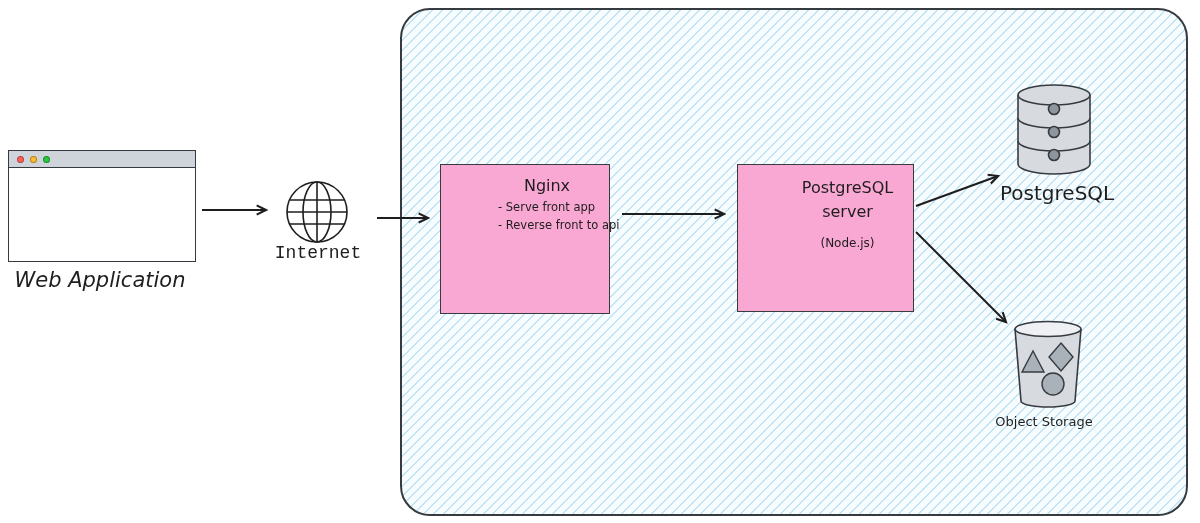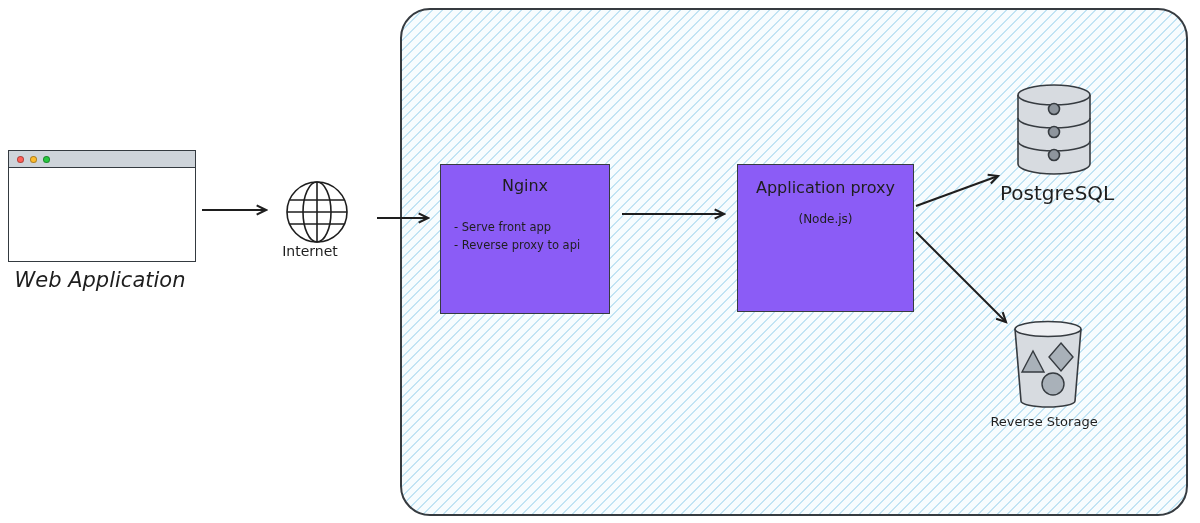--- a/index.html
+++ b/index.html
@@ -47,37 +47,37 @@
     display: flex; align-items: center; gap: 6px;
     padding-left: 8px;
   }
   .dot { width: 7px; height: 7px; border-radius: 50%; border: 1px solid rgba(0,0,0,0.30); }
   .dot.red { background: #ff5f57; }
   .dot.yellow { background: #febc2e; }
   .dot.green { background: #28c840; }
 
   .diagram-label { text-align: center; white-space: nowrap; }
   .web-app-label { left: 2px; top: 268px; width: 196px; font-size: 21px; font-style: italic; }
-  .internet-label { left: 260px; top: 243px; width: 100px; font-size: 14px; }
+  .internet-label { left: 268px; top: 243px; width: 100px; font-size: 18px; font-family: Liberation Mono, monospace; }
   .pg-label { left: 1000px; top: 181px; width: 112px; font-size: 20px; }
   .storage-label { left: 984px; top: 414px; width: 120px; font-size: 13px; }
 
   .globe-wrap { left: 284px; top: 179px; width: 66px; height: 66px; }
   .pg-wrap { left: 1016px; top: 84px; width: 76px; height: 96px; }
   .bucket-wrap { left: 1012px; top: 320px; width: 72px; height: 92px; }
 
   .box {
-    background: #8b5cf6;
+    background: #f9a8d4;
     border: 1.6px solid #363b40;
+    padding-left: 44px;
   }
   .nginx-box { left: 440px; top: 164px; width: 170px; height: 150px; padding-top: 9px; }
   .box-title { text-align: center; font-size: 16px; line-height: 1.5; }
   .nginx-bullets {
     list-style: none;
-    margin-top: 20px;
     padding-left: 13px;
     font-size: 11.5px;
     line-height: 1.6;
     white-space: nowrap;
   }
   .app-box { left: 737px; top: 164px; width: 177px; height: 148px; padding-top: 11px; }
   .app-subtitle { text-align: center; font-size: 12px; margin-top: 12px; }
 </style>
 </head>
 <body>
@@ -122,26 +122,26 @@
   </svg>
 </div>
 <div class="abs node diagram-label internet-label">Internet</div>
 
 <div class="abs node box nginx-box">
   <div class="box-title">
     <div>Nginx</div>
   </div>
   <ul class="nginx-bullets">
     <li>- Serve front app</li>
-    <li>- Reverse proxy to api</li>
+    <li>- Reverse front to api</li>
   </ul>
 </div>
 
 <div class="abs node box app-box">
-  <div class="box-title">Application proxy</div>
+  <div class="box-title">PostgreSQL server</div>
   <div class="app-subtitle">(Node.js)</div>
 </div>
 
 <div class="abs node pg-wrap">
   <svg width="76" height="96" viewBox="0 0 76 96">
     <g stroke="#363b40" stroke-width="1.6">
       <path d="M2,11 L2,80 A36,10 0 0 0 74,80 L74,11" fill="#d7dbe0"></path>
       <ellipse cx="38" cy="11" rx="36" ry="10" fill="#d7dbe0"></ellipse>
       <path d="M2,34 A36,10 0 0 0 74,34" fill="none"></path>
       <path d="M2,57 A36,10 0 0 0 74,57" fill="none"></path>
@@ -155,13 +155,13 @@
 
 <div class="abs node bucket-wrap">
   <svg width="72" height="92" viewBox="0 0 72 92">
     <path d="M3,9 L9,81 A27,6 0 0 0 63,81 L69,9" fill="#d7dbe0" stroke="#363b40" stroke-width="1.6"></path>
     <ellipse cx="36" cy="9" rx="33" ry="7.5" fill="#eef0f3" stroke="#363b40" stroke-width="1.6"></ellipse>
     <path d="M10,52 L21,31 L32,52 Z" fill="#a9b1b9" stroke="#363b40" stroke-width="1.4"></path>
     <path d="M49,23 L61,37 L49,51 L37,37 Z" fill="#a9b1b9" stroke="#363b40" stroke-width="1.4"></path>
     <circle cx="41" cy="64" r="11" fill="#a9b1b9" stroke="#363b40" stroke-width="1.4"></circle>
   </svg>
 </div>
-<div class="abs node diagram-label storage-label">Reverse Storage</div>
+<div class="abs node diagram-label storage-label">Object Storage</div>
 
 </body></html>

